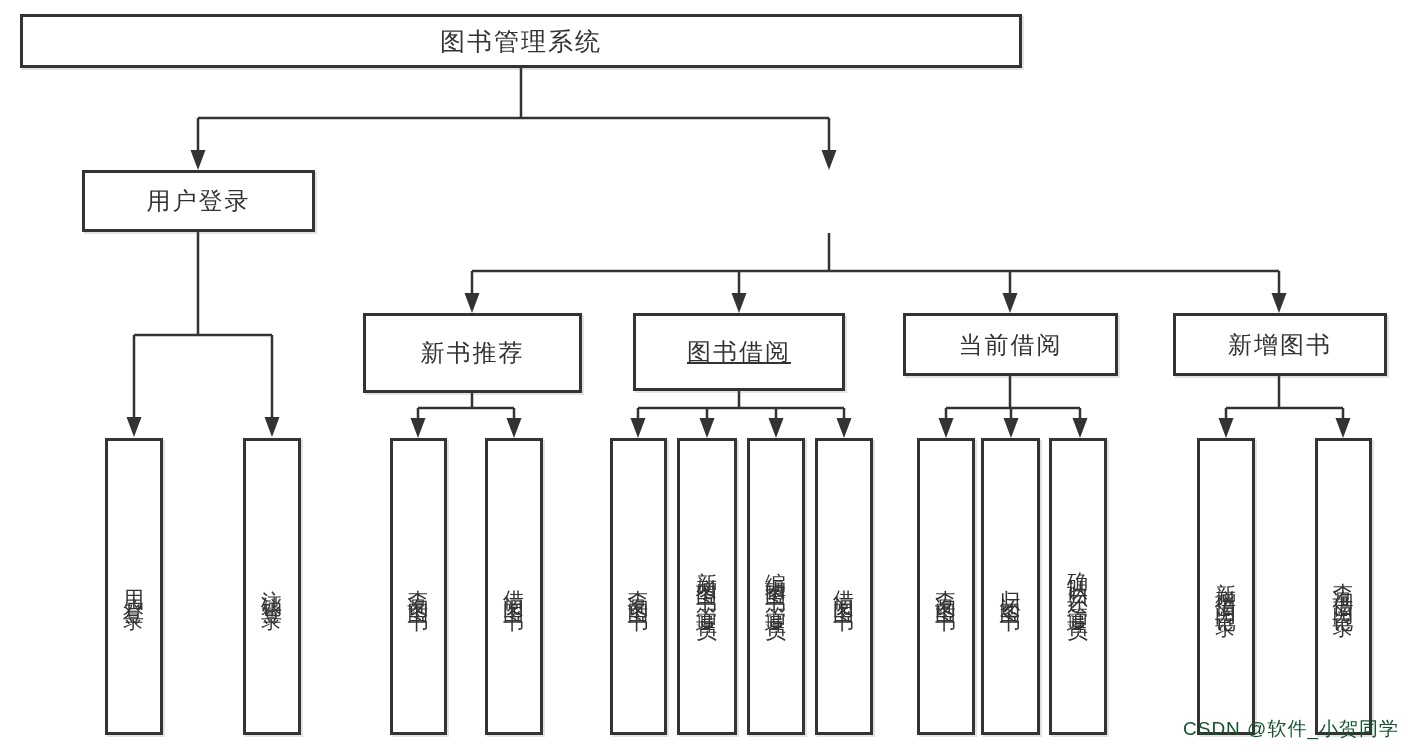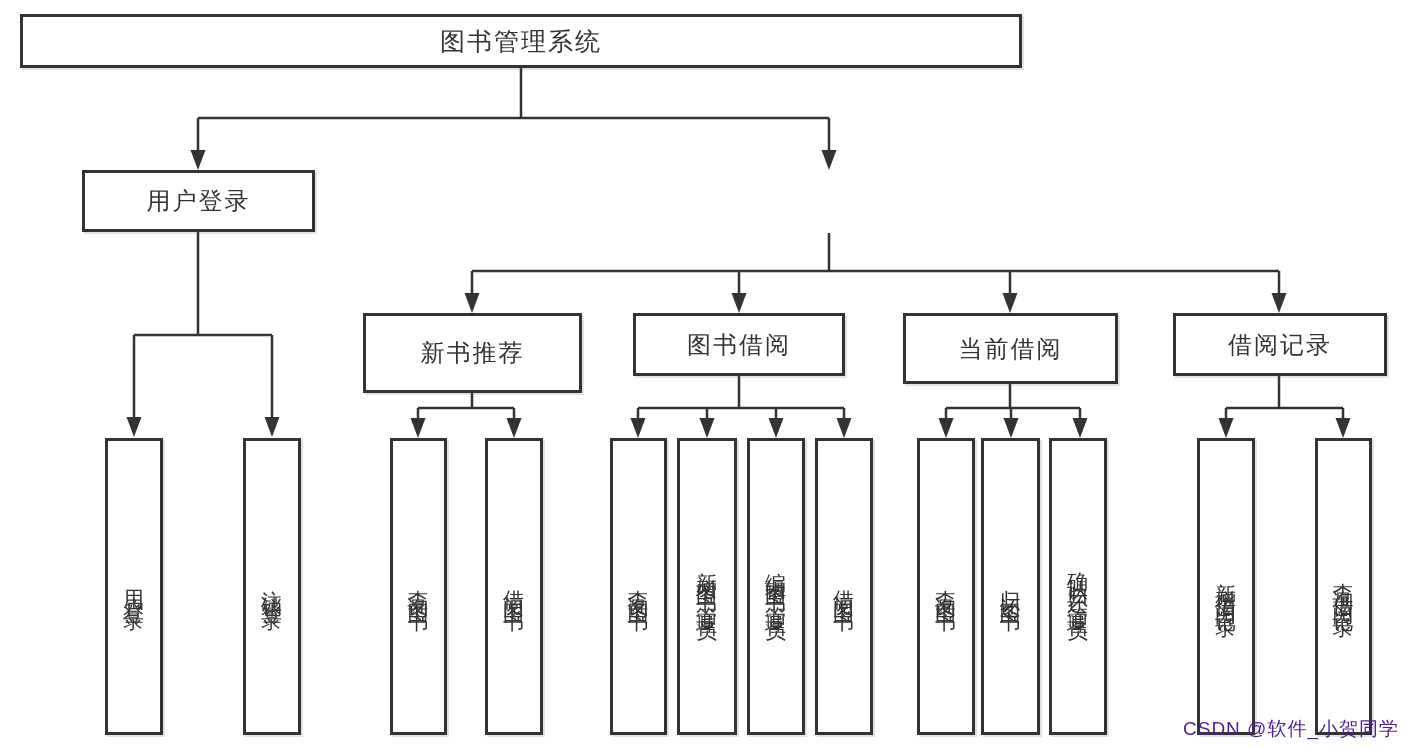--- a/index.html
+++ b/index.html
@@ -50,21 +50,21 @@
     text-orientation: mixed;
     letter-spacing: 7px;
     line-height: 1;
   }
   .watermark {
     position: absolute;
     left: 1183px;
     top: 716px;
     z-index: 3;
     font-size: 19px;
-    color: #4c1d95;
+    color: #14532d;
     letter-spacing: 1px;
     white-space: nowrap;
   }
   .connector-line { stroke: #333333; stroke-width: 2.5; fill: none; }
   .arrowhead { fill: #333333; stroke: none; }
 </style>
 </head>
 <body>
 
 <div id="stage">
@@ -123,28 +123,28 @@
     <span>图书管理系统</span>
   </div>
 
   <div class="node hnode" style="left:82px; top:170px; width:233px; height:62px;">
     <span>用户登录</span>
   </div>
 
   <div class="node hnode" style="left:363px; top:313px; width:219px; height:80px;">
     <span>新书推荐</span>
   </div>
-  <div class="node hnode" style="left:633px; top:313px; width:212px; height:63px;">
+  <div class="node hnode" style="left:633px; top:313px; width:212px; height:78px;text-decoration:underline;">
     <span>图书借阅</span>
   </div>
-  <div class="node hnode" style="left:903px; top:313px; width:215px; height:71px;">
+  <div class="node hnode" style="left:903px; top:313px; width:215px; height:63px;">
     <span>当前借阅</span>
   </div>
   <div class="node hnode" style="left:1173px; top:313px; width:214px; height:63px;">
-    <span>借阅记录</span>
+    <span>新增图书</span>
   </div>
 
   <div class="node vnode" style="left:105px;">
     <span class="vtext">用户登录</span>
   </div>
   <div class="node vnode" style="left:243px;">
     <span class="vtext">注销登录</span>
   </div>
 
   <div class="node vnode" style="left:390px; width:57px;">

